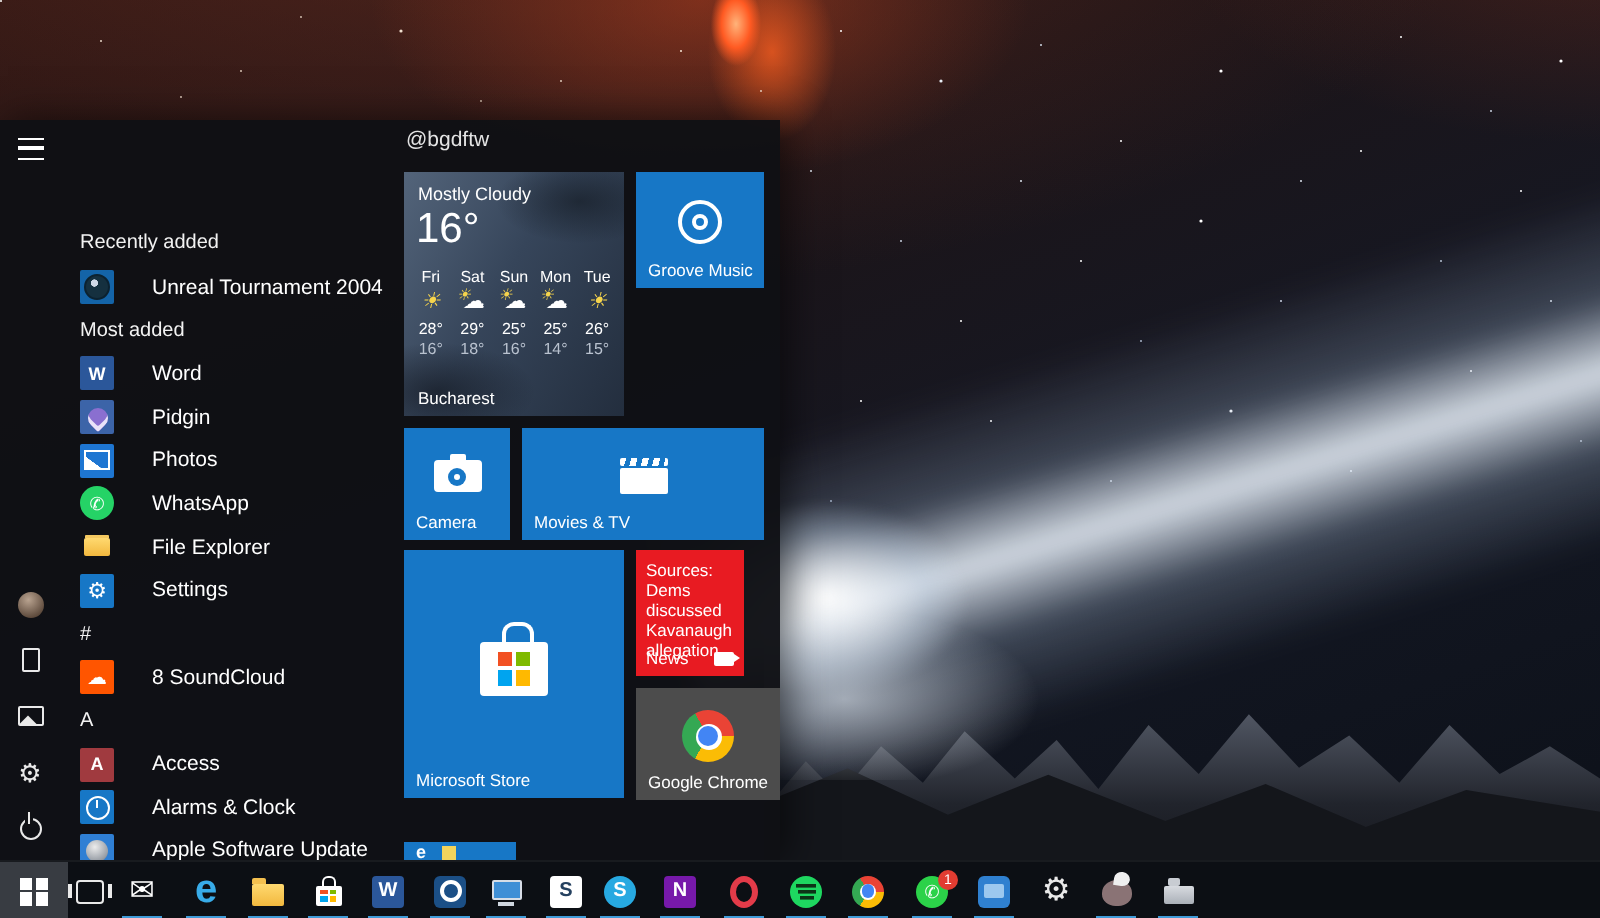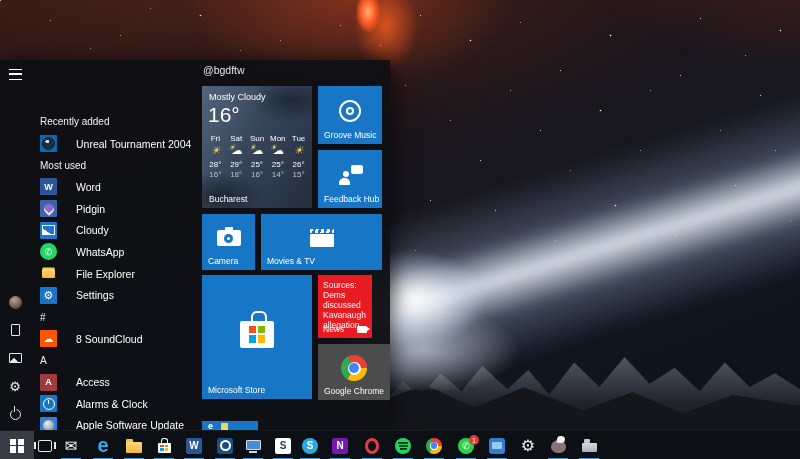--- a/index.html
+++ b/index.html
@@ -238,32 +238,32 @@
           <span class="pwr"></span>
         </div>
     </div>
 
     <div class="app-list">
       <div class="al-row al-header">Recently added</div>
       <div class="al-row al-item">
         <span class="ai ai-ut"></span>
         <span class="lbl">Unreal Tournament 2004</span>
       </div>
-      <div class="al-row al-header">Most used</div>
+      <div class="al-row al-header">Most added</div>
       <div class="al-row al-item">
         <span class="ai ai-word">W</span>
         <span class="lbl">Word</span>
       </div>
       <div class="al-row al-item">
         <span class="ai ai-pidgin"></span>
         <span class="lbl">Pidgin</span>
       </div>
       <div class="al-row al-item">
         <span class="ai ai-photos"></span>
-        <span class="lbl">Cloudy</span>
+        <span class="lbl">Photos</span>
       </div>
       <div class="al-row al-item">
         <span class="ai ai-wa">✆</span>
         <span class="lbl">WhatsApp</span>
       </div>
       <div class="al-row al-item">
         <span class="ai ai-fe"></span>
         <span class="lbl">File Explorer</span>
       </div>
       <div class="al-row al-item">
@@ -330,28 +330,20 @@
       <div class="w-loc">Bucharest</div>
     </div>
 
     <div class="tile tile-groove">
       <div class="t-center">
           <span class="groove-ic"></span>
         </div>
       <span class="t-label">Groove Music</span>
     </div>
 
-    <div class="tile tile-feedback">
-      <div class="t-center">
-          <span class="fb-ic">
-            <i class="bub"></i>
-          </span>
-        </div>
-      <span class="t-label">Feedback Hub</span>
-    </div>
 
     <div class="tile tile-camera">
       <div class="t-center">
           <span class="cam-ic">
             <i></i>
           </span>
         </div>
       <span class="t-label">Camera</span>
     </div>
 

